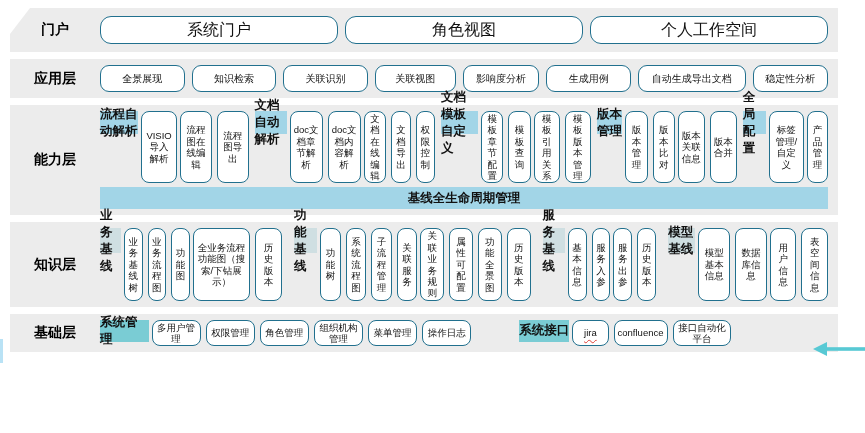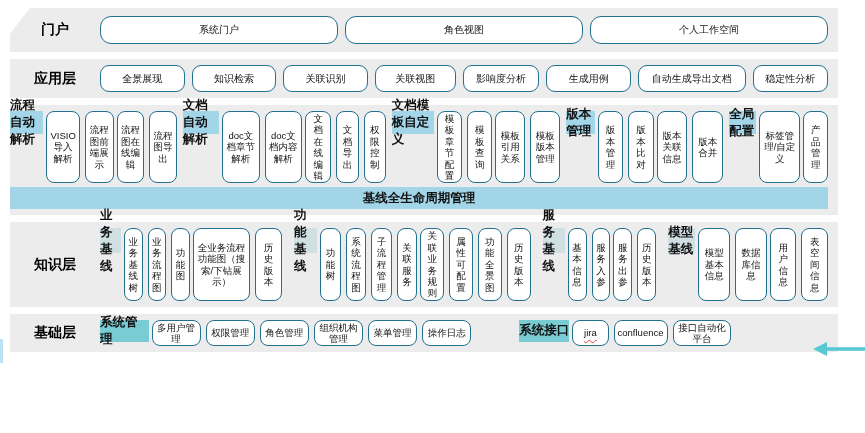--- a/index.html
+++ b/index.html
@@ -16,21 +16,21 @@
   .band-label { flex:0 0 90px; display:flex; align-items:center; justify-content:center;
     font-weight:700; font-size:14px; color:#000; }
   .band-content { flex:1; display:flex; flex-direction:column; justify-content:center; gap:4px; }
 
   .row { display:flex; gap:5px; }
   .btn { flex:1; display:flex; align-items:center; justify-content:center; text-align:center;
     background:var(--btn-bg); border:1.5px solid var(--btn-border); border-radius:8px;
     font-size:9.5px; line-height:1.2; padding:1px 3px; color:#111; }
 
   .simple-row { gap:7px; }
-  .portal .btn { min-height:28px; border-radius:11px; font-size:10px;text-align:center; }
+  .portal .btn { min-height:28px; border-radius:11px; font-size:16px;text-align:center; }
   .application .btn { min-height:27px; border-radius:9px; font-size:10px; }
   .application .btn:nth-child(4) { flex:0.95; }
   .application .btn:nth-child(5) { flex:0.9; }
   .application .btn:nth-child(7) { flex:1.3; }
   .application .btn:nth-child(8) { flex:0.88; }
 
   .cols { display:flex; gap:6px; }
   .col { display:flex; flex-direction:row; gap:3px; }
   .hdr { display:flex; align-items:center; justify-content:center; font-weight:700;
     font-size:12.5px; color:#111; height:23px; }
@@ -119,30 +119,28 @@
             <div class="btn">
               <span class="btn-text">自动生成导出文档</span>
             </div>
             <div class="btn">
               <span class="btn-text">稳定性分析</span>
             </div>
           </div>
         </div>
       </div>
       <div class="band capability">
+        <div class="band-label">能力层</div>
         <div class="band-content">
           <div class="cols capability-cols">
             <div class="col">
               <div class="hdr">流程自动解析</div>
               <div class="row r1">
                 <div class="btn">
                   <span class="btn-text">VISIO导入解析</span>
-                </div>
-                <div class="btn">
-                  <span class="btn-text">流程图前端展示</span>
                 </div>
               </div>
               <div class="row r2">
                 <div class="btn">
                   <span class="btn-text">流程图在线编辑</span>
                 </div>
                 <div class="btn">
                   <span class="btn-text">流程图导出</span>
                 </div>
               </div>

